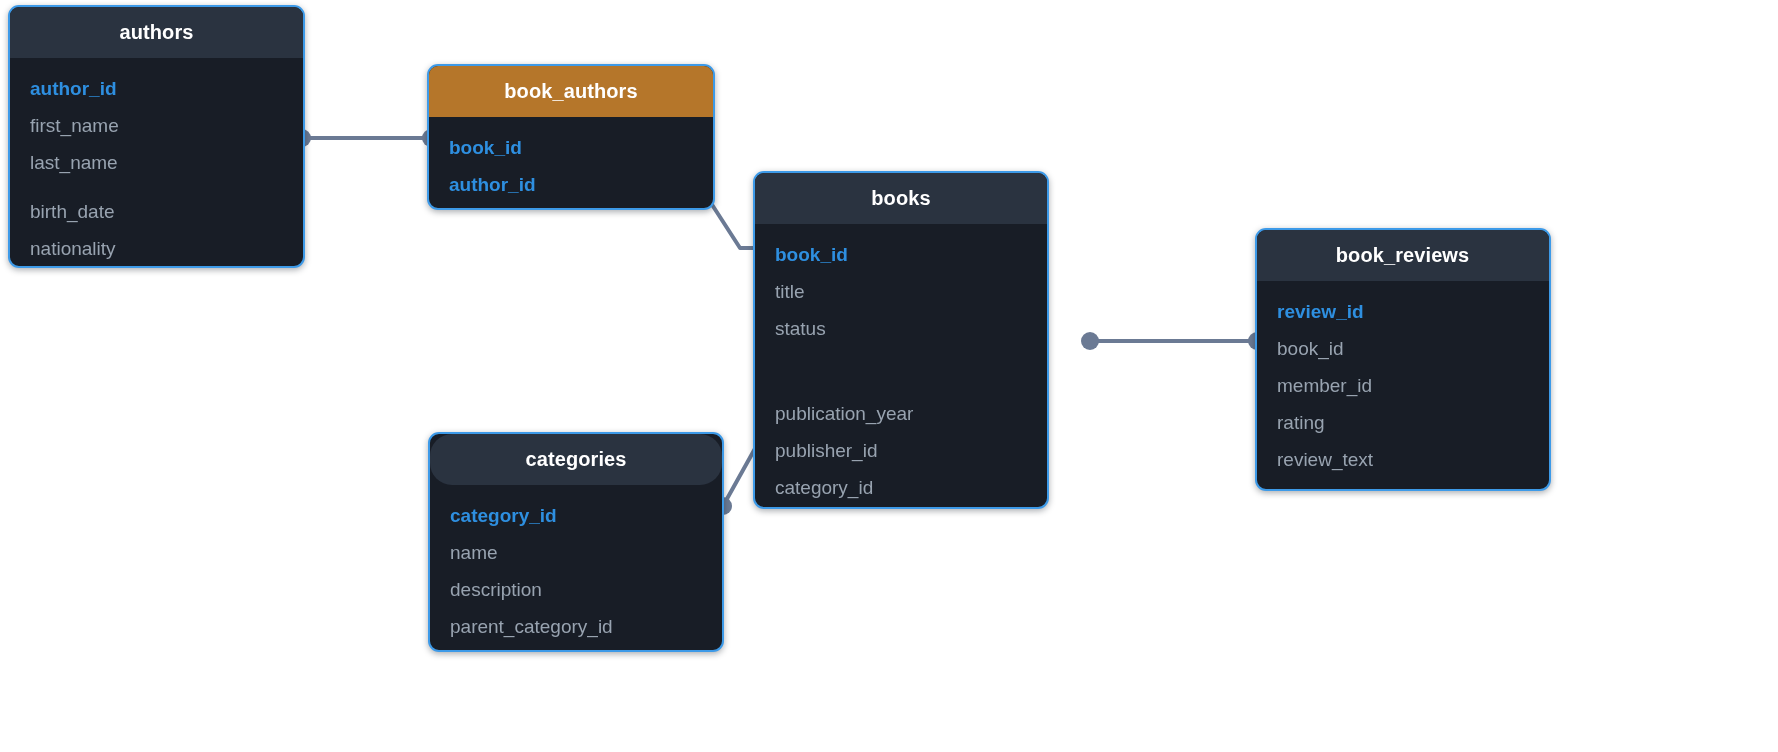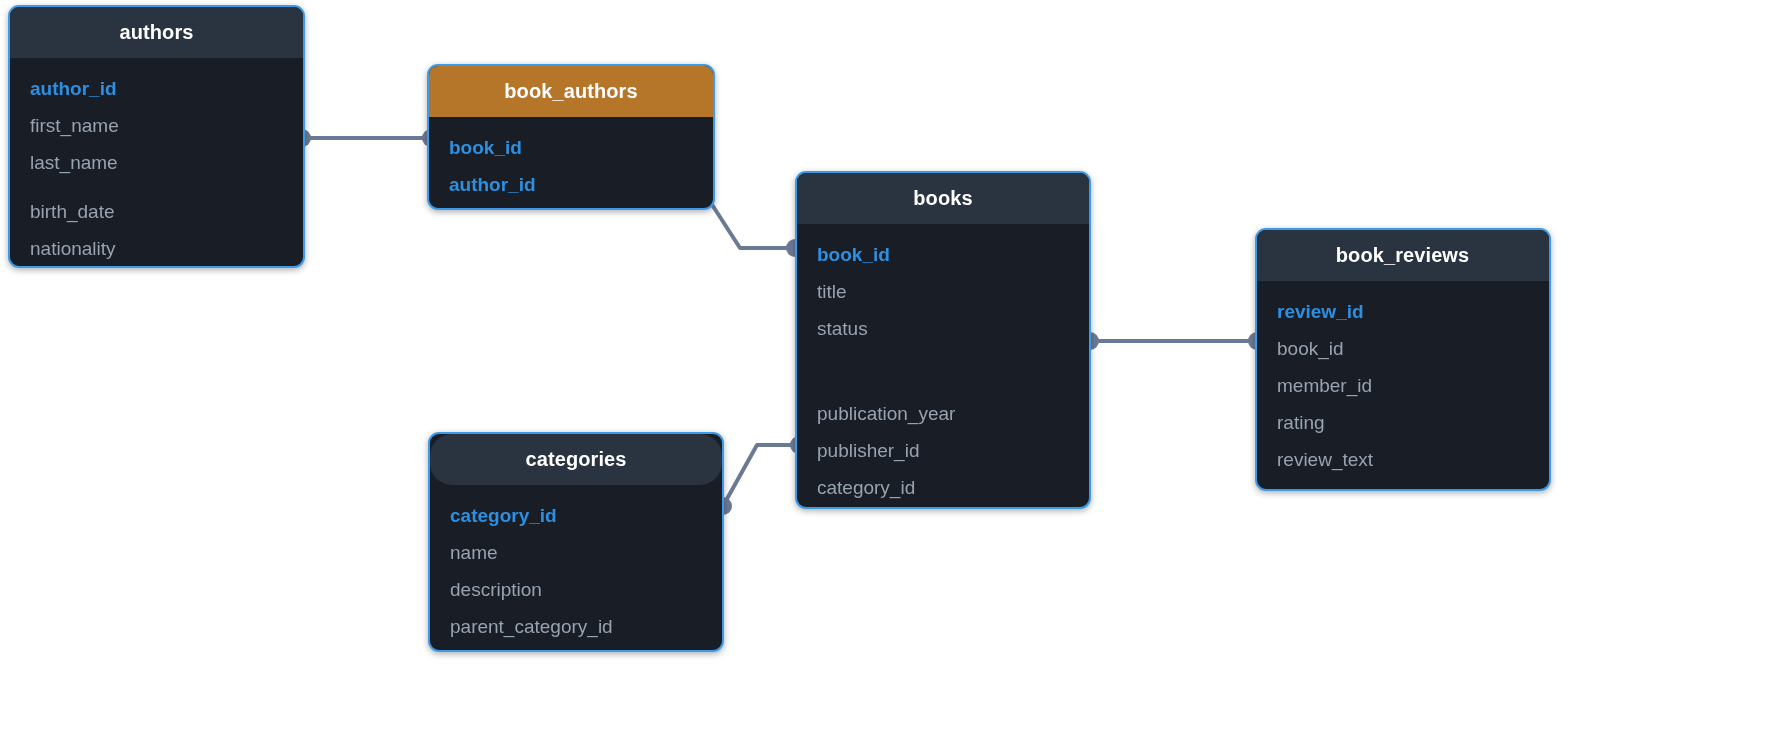--- a/index.html
+++ b/index.html
@@ -107,21 +107,21 @@
           <div class="field" style="color: rgb(152, 163, 176);">nationality</div>
         </div>
       </div>
       <div class="entity" style="left: 427px; top: 64px; width: 288px; height: 146px; border-color: rgb(61, 154, 232); background: rgb(24, 29, 38);">
         <div class="entity-header accent-orange" style="background: rgb(181, 118, 42); color: rgb(255, 255, 255);">book_authors</div>
         <div class="entity-body">
           <div class="field is-key" style="color: rgb(46, 143, 224);">book_id</div>
           <div class="field is-key" style="color: rgb(46, 143, 224);">author_id</div>
         </div>
       </div>
-      <div class="entity" style="left: 795px; top: 171px; width: 296px; height: 338px; border-color: rgb(61, 154, 232); background: rgb(24, 29, 38);">
+      <div class="entity" style="left: 753px; top: 171px; width: 296px; height: 338px; border-color: rgb(61, 154, 232); background: rgb(24, 29, 38);">
         <div class="entity-header" style="background: rgb(42, 51, 64); color: rgb(255, 255, 255);">books</div>
         <div class="entity-body">
           <div class="field is-key" style="color: rgb(46, 143, 224);">book_id</div>
           <div class="field" style="color: rgb(152, 163, 176);">title</div>
           <div class="field" style="color: rgb(152, 163, 176);">status</div>
           <div class="field" style="color: rgb(152, 163, 176); margin-top: 48px;">publication_year</div>
           <div class="field" style="color: rgb(152, 163, 176);">publisher_id</div>
           <div class="field" style="color: rgb(152, 163, 176);">category_id</div>
         </div>
       </div>

